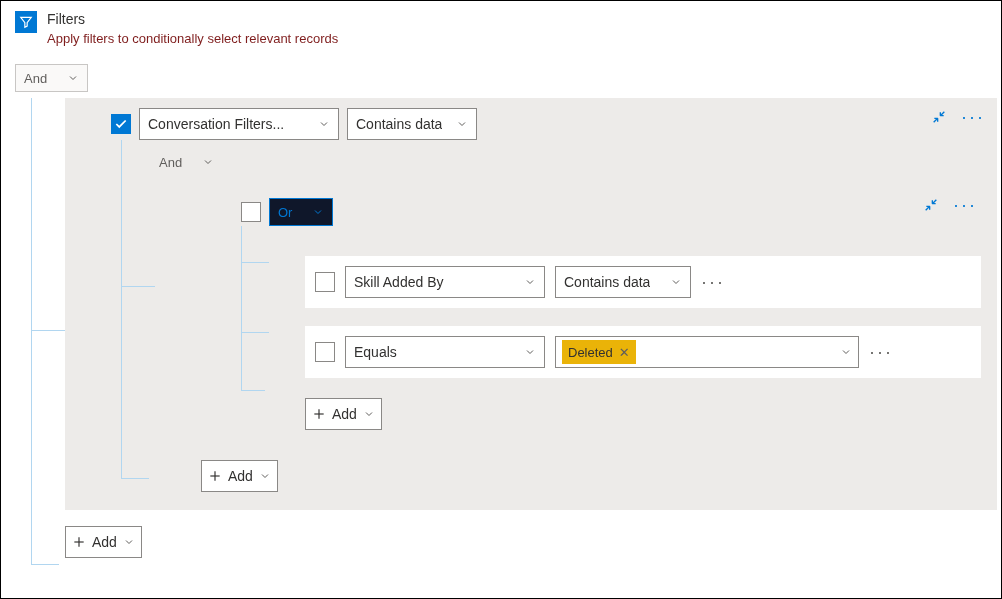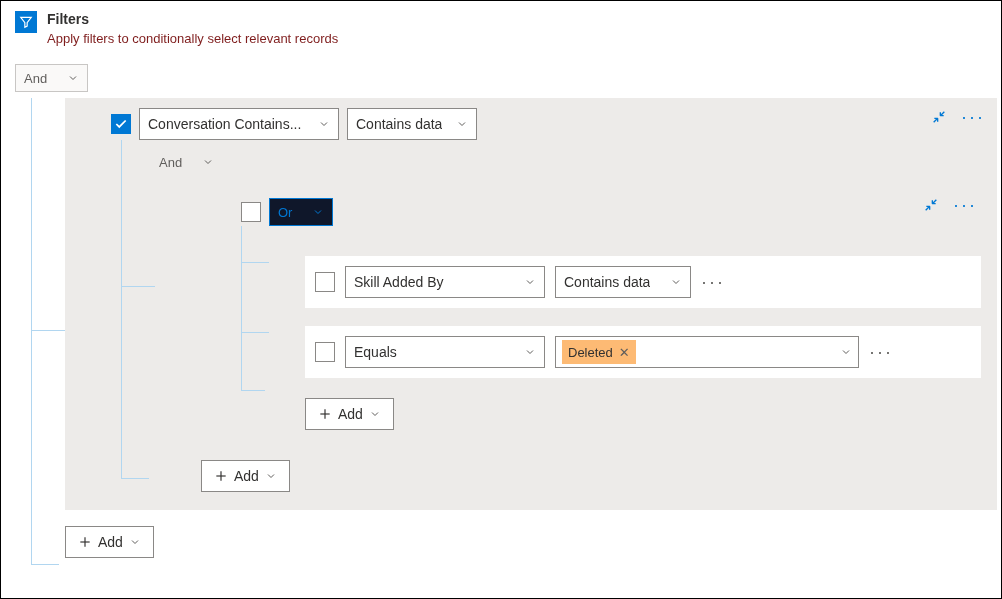--- a/index.html
+++ b/index.html
@@ -1,43 +1,43 @@
 <!DOCTYPE html>
 <html><head>
 <meta charset="utf-8">
 <style>
 *{box-sizing:border-box;margin:0;padding:0;font-family:"Segoe UI",Arial,sans-serif}
 body{background:#fff;color:#323130;font-size:14px}
 .panel{border:1px solid #000;width:1002px;height:599px;padding:10px 4px 4px 14px;position:relative;overflow:hidden}
 .header{display:flex;align-items:flex-start;gap:10px;margin-bottom:18px}
 .filter-icon-box{width:22px;height:22px;background:#0078d4;display:flex;align-items:center;justify-content:center}
-.header-text .title{font-size:14px;font-weight:700;color:#323130;margin-bottom:4px}
+.header-text .title{font-size:14px;font-weight:400;color:#323130;margin-bottom:4px}
 .header-text .subtitle{font-size:13px;color:#7f1d1d}
 .logic-pill{display:inline-flex;align-items:center;gap:20px;height:28px;border:1px solid #c8c6c4;background:#faf9f8;padding:0 8px;font-size:13px;color:#605e5c;cursor:pointer}
 .logic-pill.blue{border:1px solid #0078d4;color:#0078d4;background:#0f172a}
 .vline{position:absolute;left:26px;width:1px;background:#b1d6f0}
 .hline{position:absolute;height:1px;background:#b1d6f0}
 
 .group{background:#edebe9;padding:10px 8px 18px 46px;position:relative}
 .group.inner{margin-left:48px;margin-top:8px;padding:12px 8px 14px 40px}
 .row{display:flex;align-items:center;gap:8px;position:relative}
 .checkbox{width:20px;height:20px;border:1px solid #8a8886;background:#fff;display:flex;align-items:center;justify-content:center;cursor:pointer;flex:none}
 .checkbox.checked{background:#0078d4;border-color:#0078d4}
 .checkbox.checked svg{display:block}
 .checkbox svg{display:none}
 .select{display:inline-flex;align-items:center;justify-content:space-between;height:32px;border:1px solid #8a8886;background:#fff;padding:0 8px;font-size:14px;color:#323130;cursor:pointer}
 .select .label{white-space:nowrap;overflow:hidden;text-overflow:ellipsis}
 .actions{position:absolute;right:12px;top:10px;display:flex;align-items:center;gap:14px}
 .icon-btn{width:16px;height:16px;cursor:pointer;display:flex;align-items:center;justify-content:center}
 .more-dots{color:#0078d4;font-size:18px;letter-spacing:2px;cursor:pointer;line-height:1}
 .more-dots.grey{color:#605e5c}
 .cond-row{background:#fff;padding:10px 10px;display:flex;align-items:center;gap:10px;position:relative;margin-left:40px;margin-top:8px}
-.chip{display:inline-flex;align-items:center;gap:6px;background:#fdba74;height:24px;padding:0 6px;font-size:13px;color:#323130}
+.chip{display:inline-flex;align-items:center;gap:6px;background:#eab308;height:24px;padding:0 6px;font-size:13px;color:#323130}
 .chip .x{cursor:pointer;color:#605e5c}
-.add-btn{display:inline-flex;align-items:center;gap:6px;height:32px;border:1px solid #8a8886;background:#fff;padding:0 12px;font-size:14px;color:#323130;cursor:pointer}
+.add-btn{display:inline-flex;align-items:center;gap:6px;height:32px;border:1px solid #8a8886;background:#fff;padding:0 6px;font-size:14px;color:#323130;cursor:pointer}
 .chev-svg{width:12px;height:12px}
 </style>
 </head>
 <body>
 
 <div class="panel">
 
   <div class="header">
     <div class="filter-icon-box">
       <svg width="14" height="14" viewBox="0 0 24 24" fill="none" stroke="#fff" stroke-width="2">
@@ -75,21 +75,21 @@
         <span class="more-dots">···</span>
       </div>
 
       <div class="row">
         <div class="checkbox checked">
           <svg width="14" height="14" viewBox="0 0 24 24" fill="none" stroke="#fff" stroke-width="3">
               <polyline points="4 12 9 17 20 6"></polyline>
             </svg>
         </div>
         <div class="select" style="width:200px">
-          <span class="label">Conversation Contains...</span>
+          <span class="label">Conversation Filters...</span>
           <svg class="chev-svg" viewBox="0 0 24 24" fill="none" stroke="#605e5c" stroke-width="2">
               <polyline points="6 9 12 15 18 9"></polyline>
             </svg>
         </div>
         <div class="select" style="width:130px">
           <span class="label">Contains data</span>
           <svg class="chev-svg" viewBox="0 0 24 24" fill="none" stroke="#605e5c" stroke-width="2">
               <polyline points="6 9 12 15 18 9"></polyline>
             </svg>
         </div>

